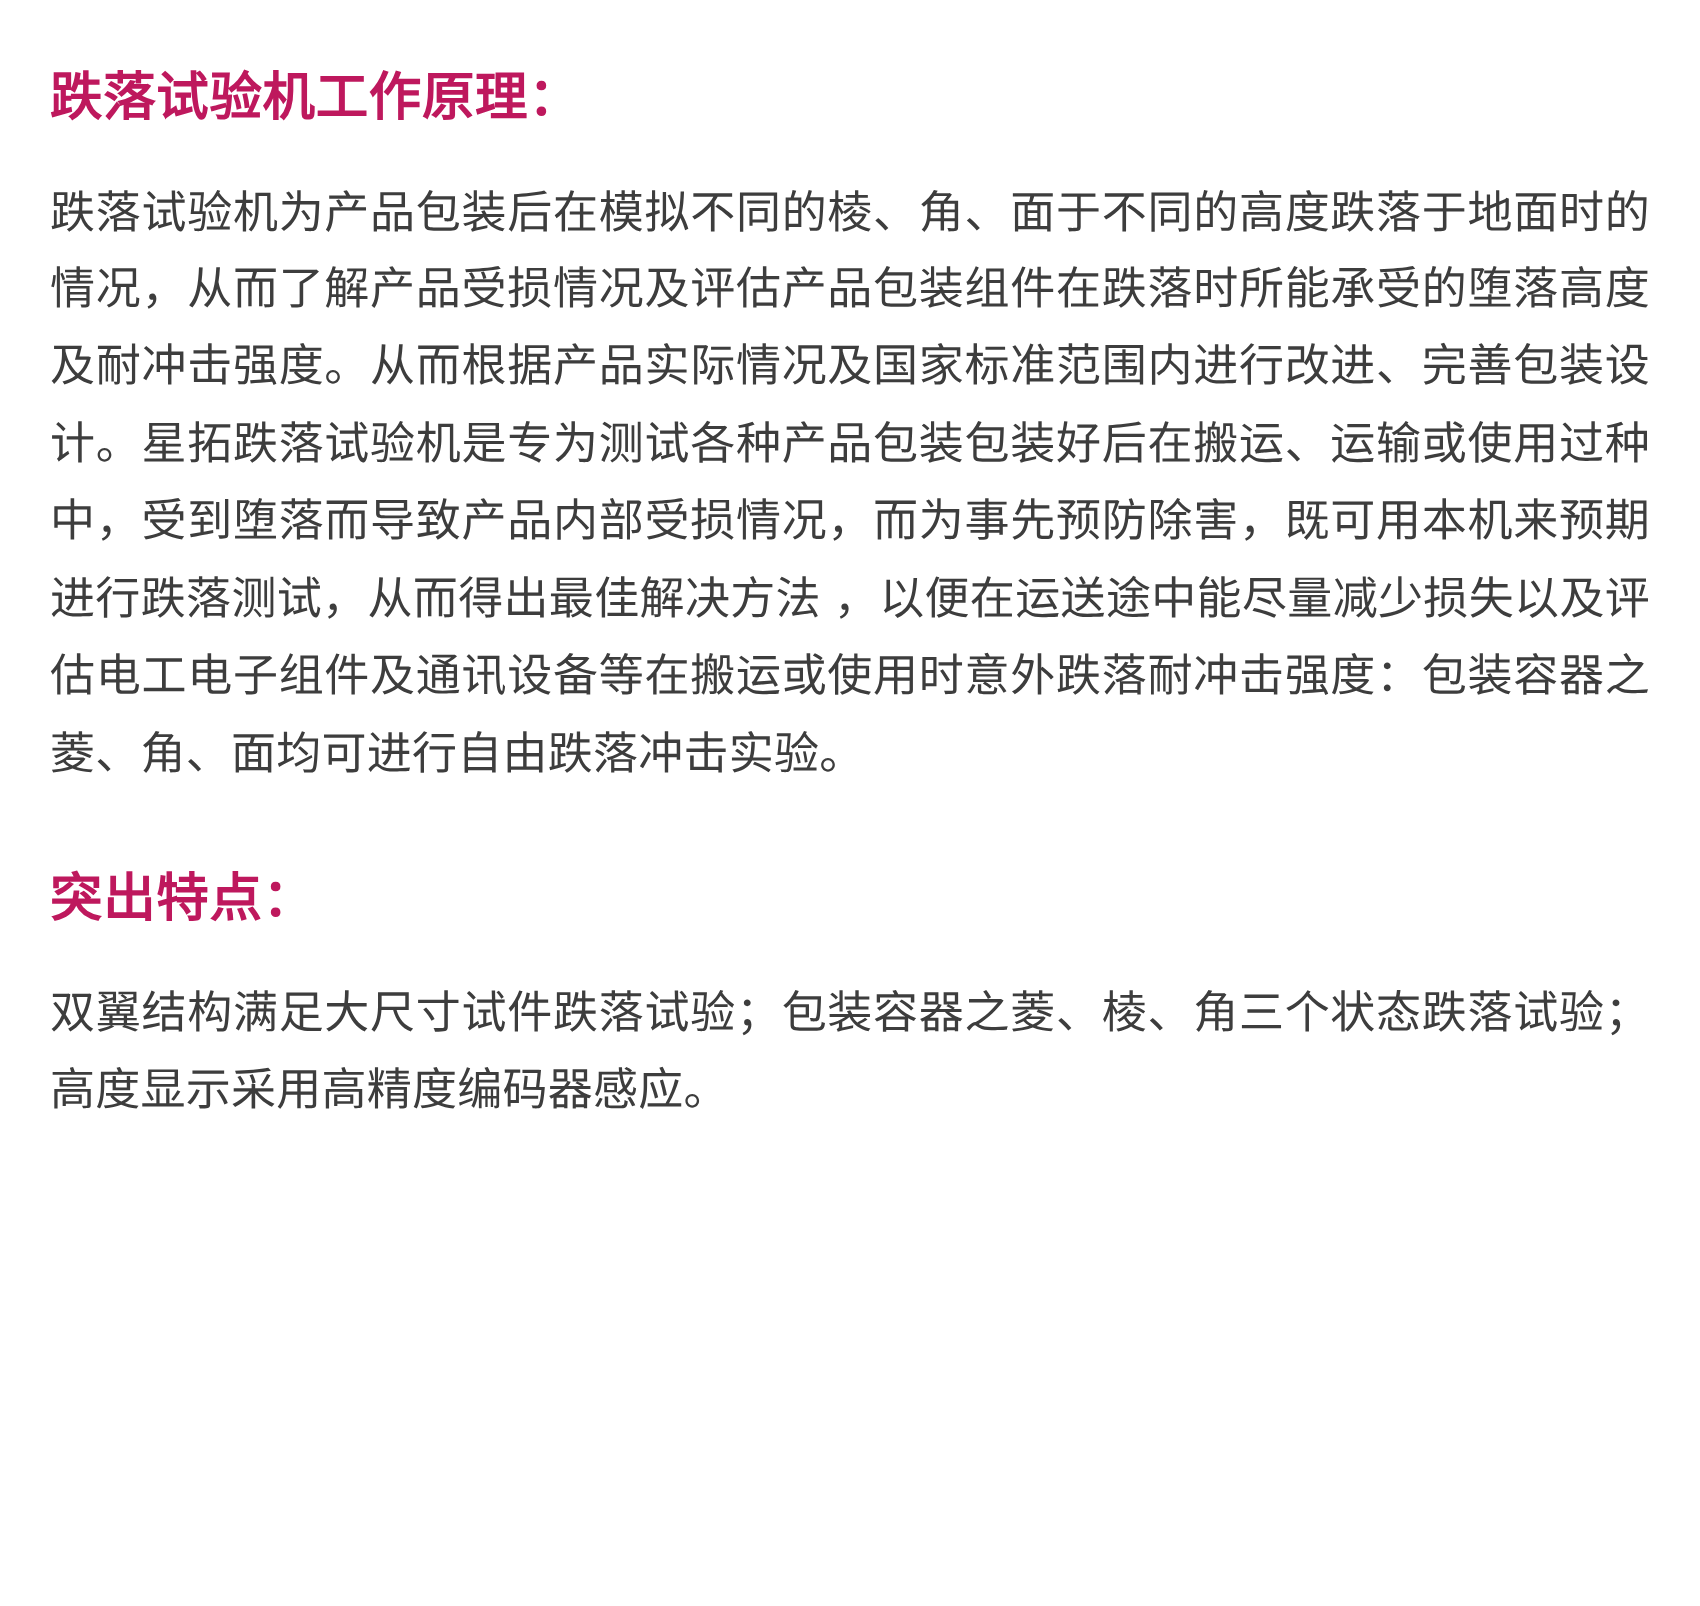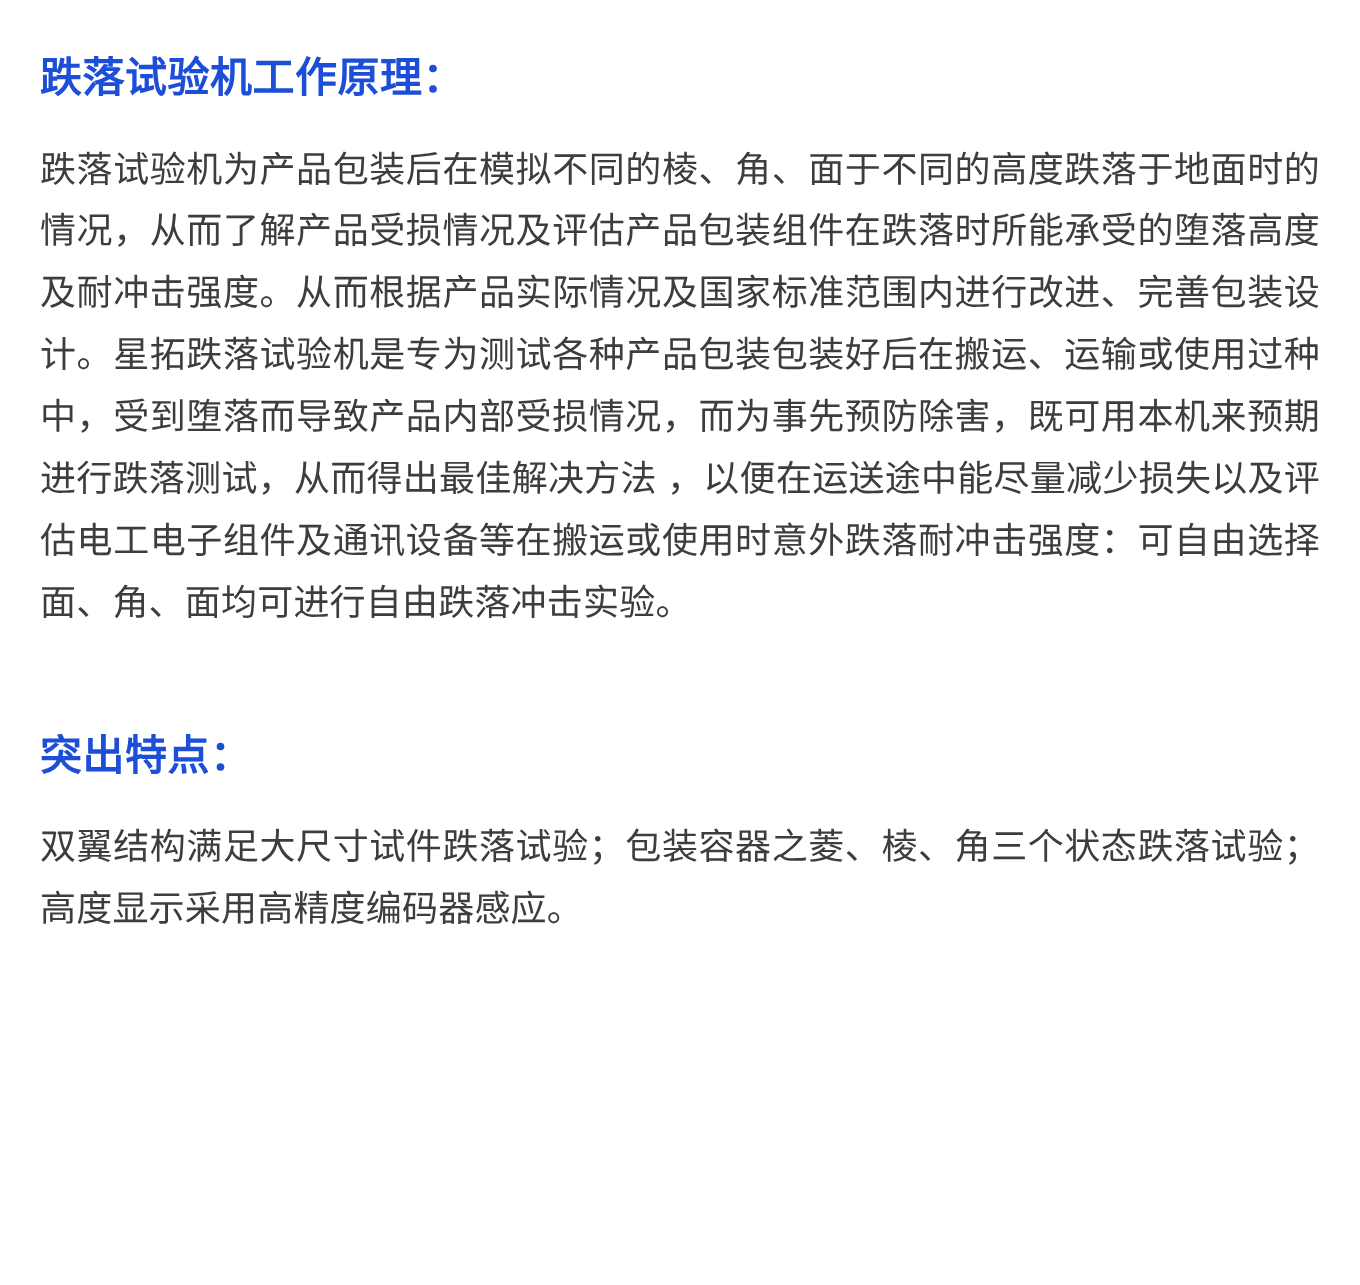--- a/index.html
+++ b/index.html
@@ -18,26 +18,26 @@
     box-sizing: border-box;
     width: 1360px;
     height: 1285px;
     padding: 52px 40px 0 40px;
     background: #ffffff;
   }
   .section {
     margin: 0;
   }
   .section + .section {
-    margin-top: 96px;
+    margin-top: 59px;
   }
   h2.heading {
     font-size: 42px;
     font-weight: bold;
-    color: #1d4ed8;
+    color: #be185d;
     letter-spacing: 0.5px;
     margin: 0 0 34px 0;
     line-height: 1.25;
   }
   p.body-text {
     font-size: 36px;
     line-height: 1.72;
     color: #3d3d3d;
     margin: 0;
     text-align: justify;
@@ -45,21 +45,21 @@
     letter-spacing: 0.2px;
   }
 </style>
 </head>
 <body>
 
 <div class="page">
 
   <div class="section">
     <h2 class="heading">跌落试验机工作原理：</h2>
-    <p class="body-text">跌落试验机为产品包装后在模拟不同的棱、角、面于不同的高度跌落于地面时的情况，从而了解产品受损情况及评估产品包装组件在跌落时所能承受的堕落高度及耐冲击强度。从而根据产品实际情况及国家标准范围内进行改进、完善包装设计。星拓跌落试验机是专为测试各种产品包装包装好后在搬运、运输或使用过种中，受到堕落而导致产品内部受损情况，而为事先预防除害，既可用本机来预期进行跌落测试，从而得出最佳解决方法 ，以便在运送途中能尽量减少损失以及评估电工电子组件及通讯设备等在搬运或使用时意外跌落耐冲击强度：可自由选择面、角、面均可进行自由跌落冲击实验。</p>
+    <p class="body-text">跌落试验机为产品包装后在模拟不同的棱、角、面于不同的高度跌落于地面时的情况，从而了解产品受损情况及评估产品包装组件在跌落时所能承受的堕落高度及耐冲击强度。从而根据产品实际情况及国家标准范围内进行改进、完善包装设计。星拓跌落试验机是专为测试各种产品包装包装好后在搬运、运输或使用过种中，受到堕落而导致产品内部受损情况，而为事先预防除害，既可用本机来预期进行跌落测试，从而得出最佳解决方法 ，以便在运送途中能尽量减少损失以及评估电工电子组件及通讯设备等在搬运或使用时意外跌落耐冲击强度：包装容器之菱、角、面均可进行自由跌落冲击实验。</p>
   </div>
 
   <div class="section">
     <h2 class="heading">突出特点：</h2>
     <p class="body-text">双翼结构满足大尺寸试件跌落试验；包装容器之菱、棱、角三个状态跌落试验；高度显示采用高精度编码器感应。</p>
   </div>
 
 </div>
 
 </body></html>

